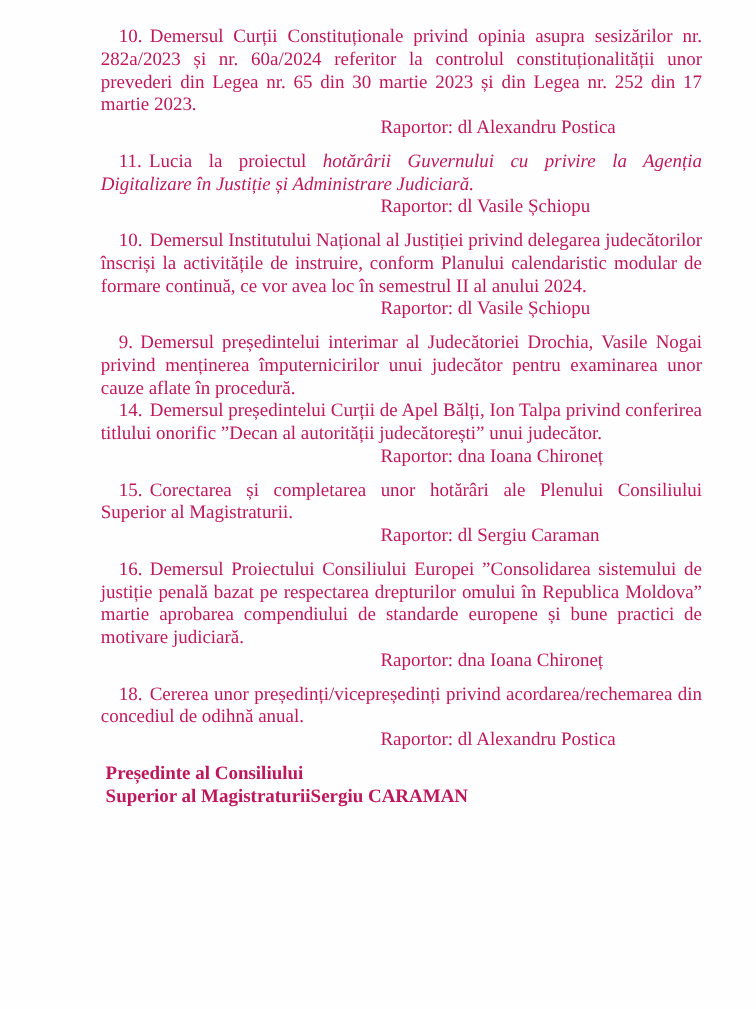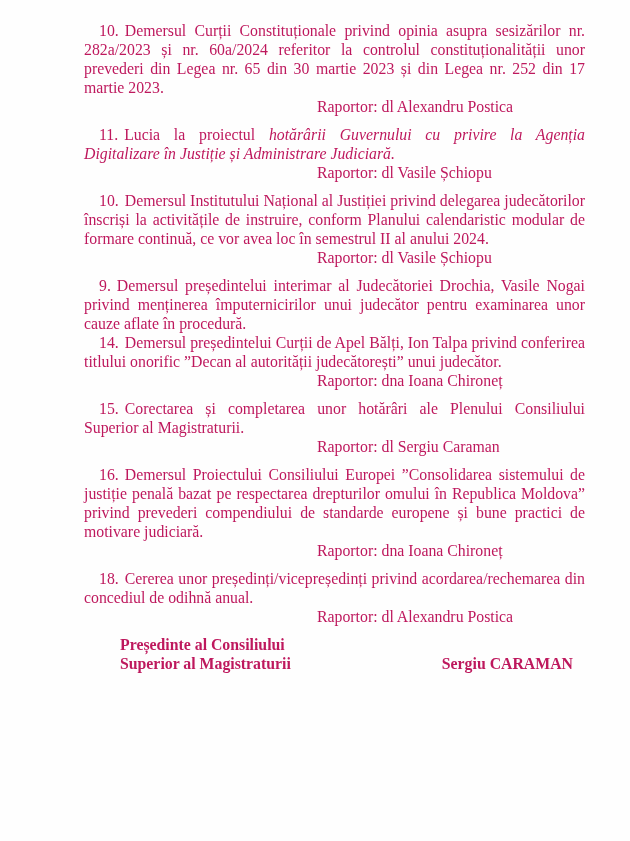--- a/index.html
+++ b/index.html
@@ -33,27 +33,25 @@
   }
   .item-italic {
     font-style: italic;
   }
   .raportor {
     padding-left: 233px;
     margin: 0 0 9px 0 !important;
   }
   .signature {
     display: flex;
-    justify-content: space-between;
     align-items: flex-end;
     font-weight: bold;
     margin-top: 9px;
     padding-left: 4px;
     padding-right: 12px;
-    margin-left: 32px;
   }
   .signature p {
     margin: 0;
   }
 </style>
 </head>
 <body>
 
 <div class="page">
 
@@ -80,21 +78,21 @@
     <p class="item-text"><span class="item-number">14.</span><span>Demersul președintelui Curții de Apel Bălți, Ion Talpa privind conferirea titlului onorific ”Decan al autorității judecătorești” unui judecător.</span> <span class="item-italic"></span></p>
     <p class="raportor">Raportor: dna Ioana Chironeț</p>
   </div>
 
   <div class="agenda-item">
     <p class="item-text"><span class="item-number">15.</span><span>Corectarea și completarea unor hotărâri ale Plenului Consiliului Superior al Magistraturii.</span> <span class="item-italic"></span></p>
     <p class="raportor">Raportor: dl Sergiu Caraman</p>
   </div>
 
   <div class="agenda-item">
-    <p class="item-text"><span class="item-number">16.</span><span>Demersul Proiectului Consiliului Europei ”Consolidarea sistemului de justiție penală bazat pe respectarea drepturilor omului în Republica Moldova” privind prevederi compendiului de standarde europene și bune practici de motivare judiciară.</span> <span class="item-italic"></span></p>
+    <p class="item-text"><span class="item-number">16.</span><span>Demersul Proiectului Consiliului Europei ”Consolidarea sistemului de justiție penală bazat pe respectarea drepturilor omului în Republica Moldova” martie aprobarea compendiului de standarde europene și bune practici de motivare judiciară.</span> <span class="item-italic"></span></p>
     <p class="raportor">Raportor: dna Ioana Chironeț</p>
   </div>
 
   <div class="agenda-item">
   </div>
 
   <div class="agenda-item">
     <p class="item-text"><span class="item-number">18.</span><span>Cererea unor președinți/vicepreședinți privind acordarea/rechemarea din concediul de odihnă anual.</span> <span class="item-italic"></span></p>
     <p class="raportor">Raportor: dl Alexandru Postica</p>
   </div>

